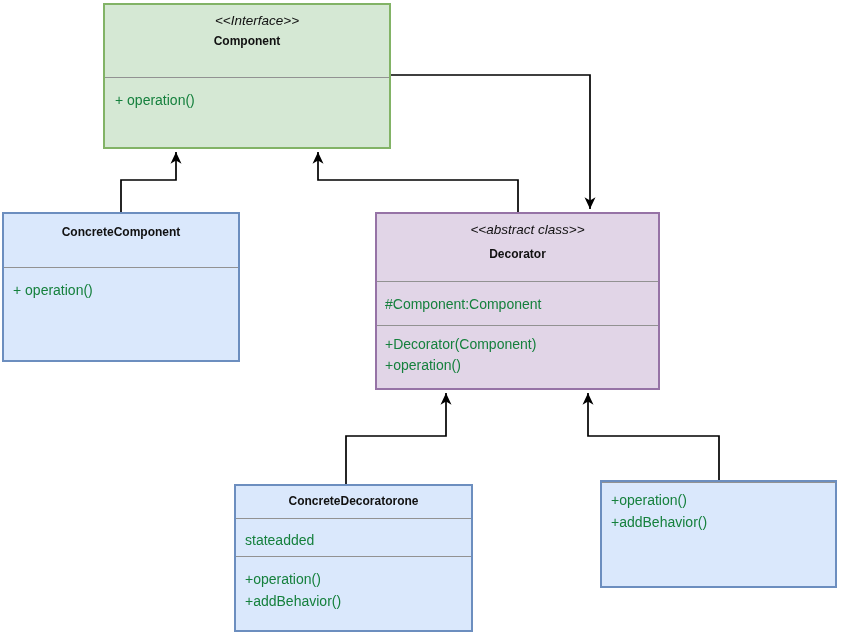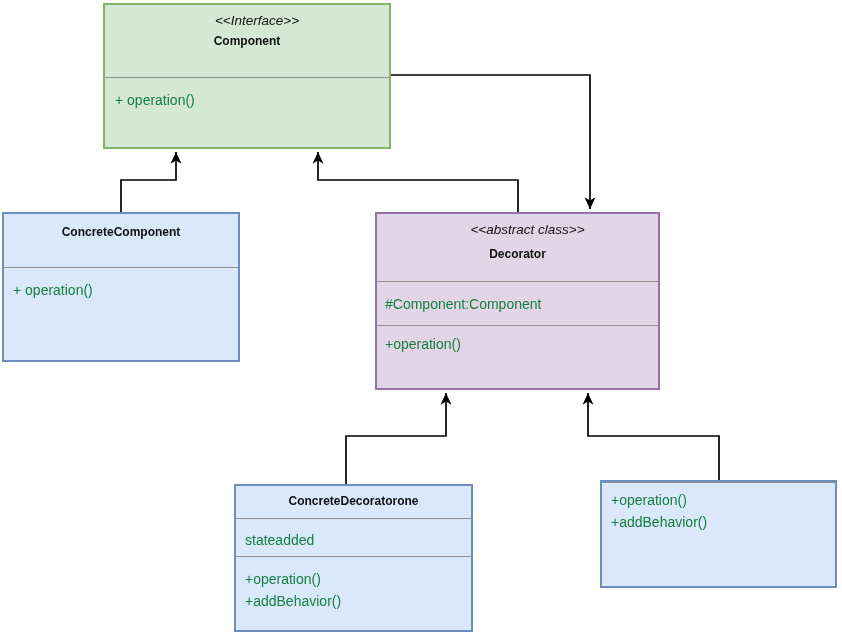--- a/index.html
+++ b/index.html
@@ -112,20 +112,21 @@
 
   <div class="uml-box purple" id="box-decorator">
     <div class="sec header">
       <div class="stereotype">&lt;&lt;abstract class&gt;&gt;</div>
       <div class="class-title">Decorator</div>
     </div>
     <div class="sec attrs rule">
       <div class="member">#Component:Component</div>
     </div>
     <div class="sec methods rule">
+      <div class="member">+Decorator(Component)</div>
       <div class="member">+operation()</div>
     </div>
   </div>
 
   <div class="uml-box blue" id="box-concretedecoratorone">
     <div class="sec header">
       <div class="class-title">ConcreteDecoratorone</div>
     </div>
     <div class="sec attrs rule">
       <div class="member">stateadded</div>

